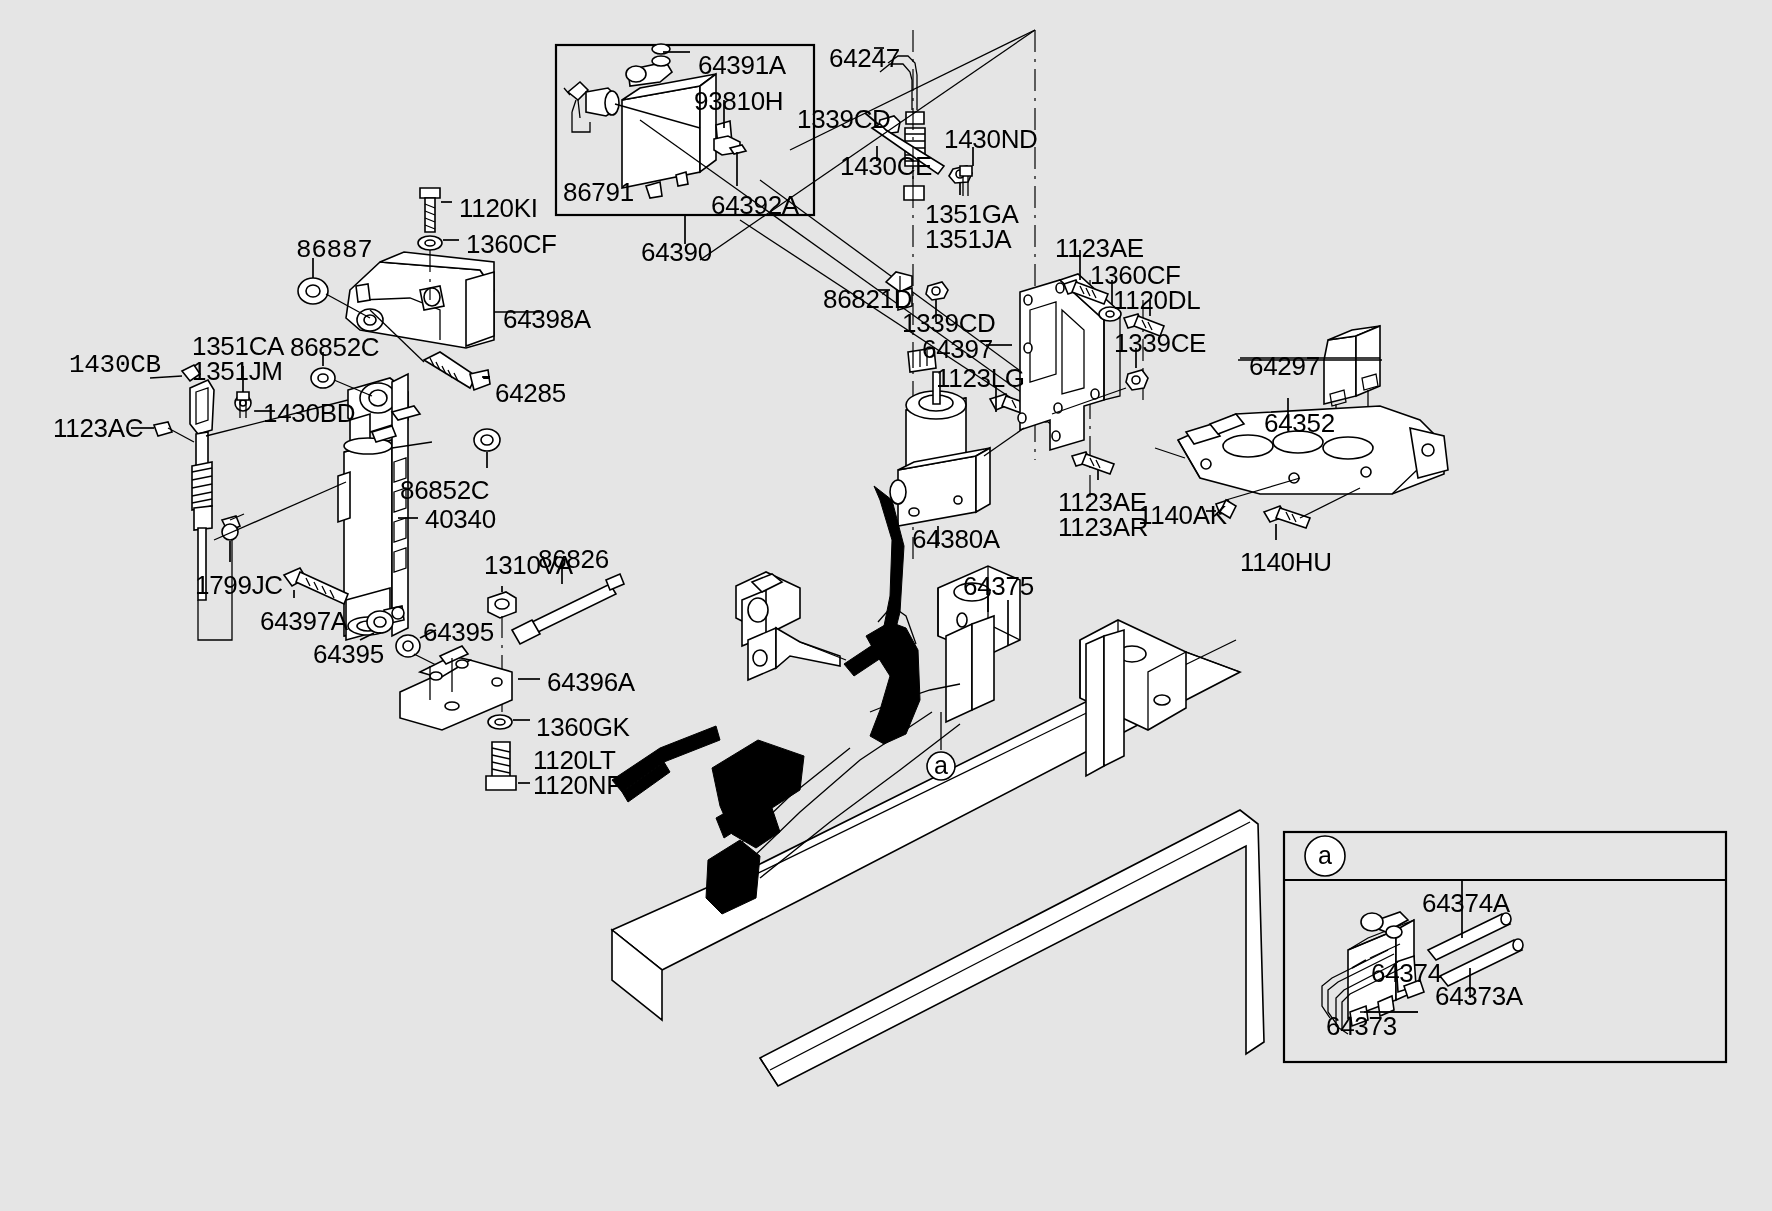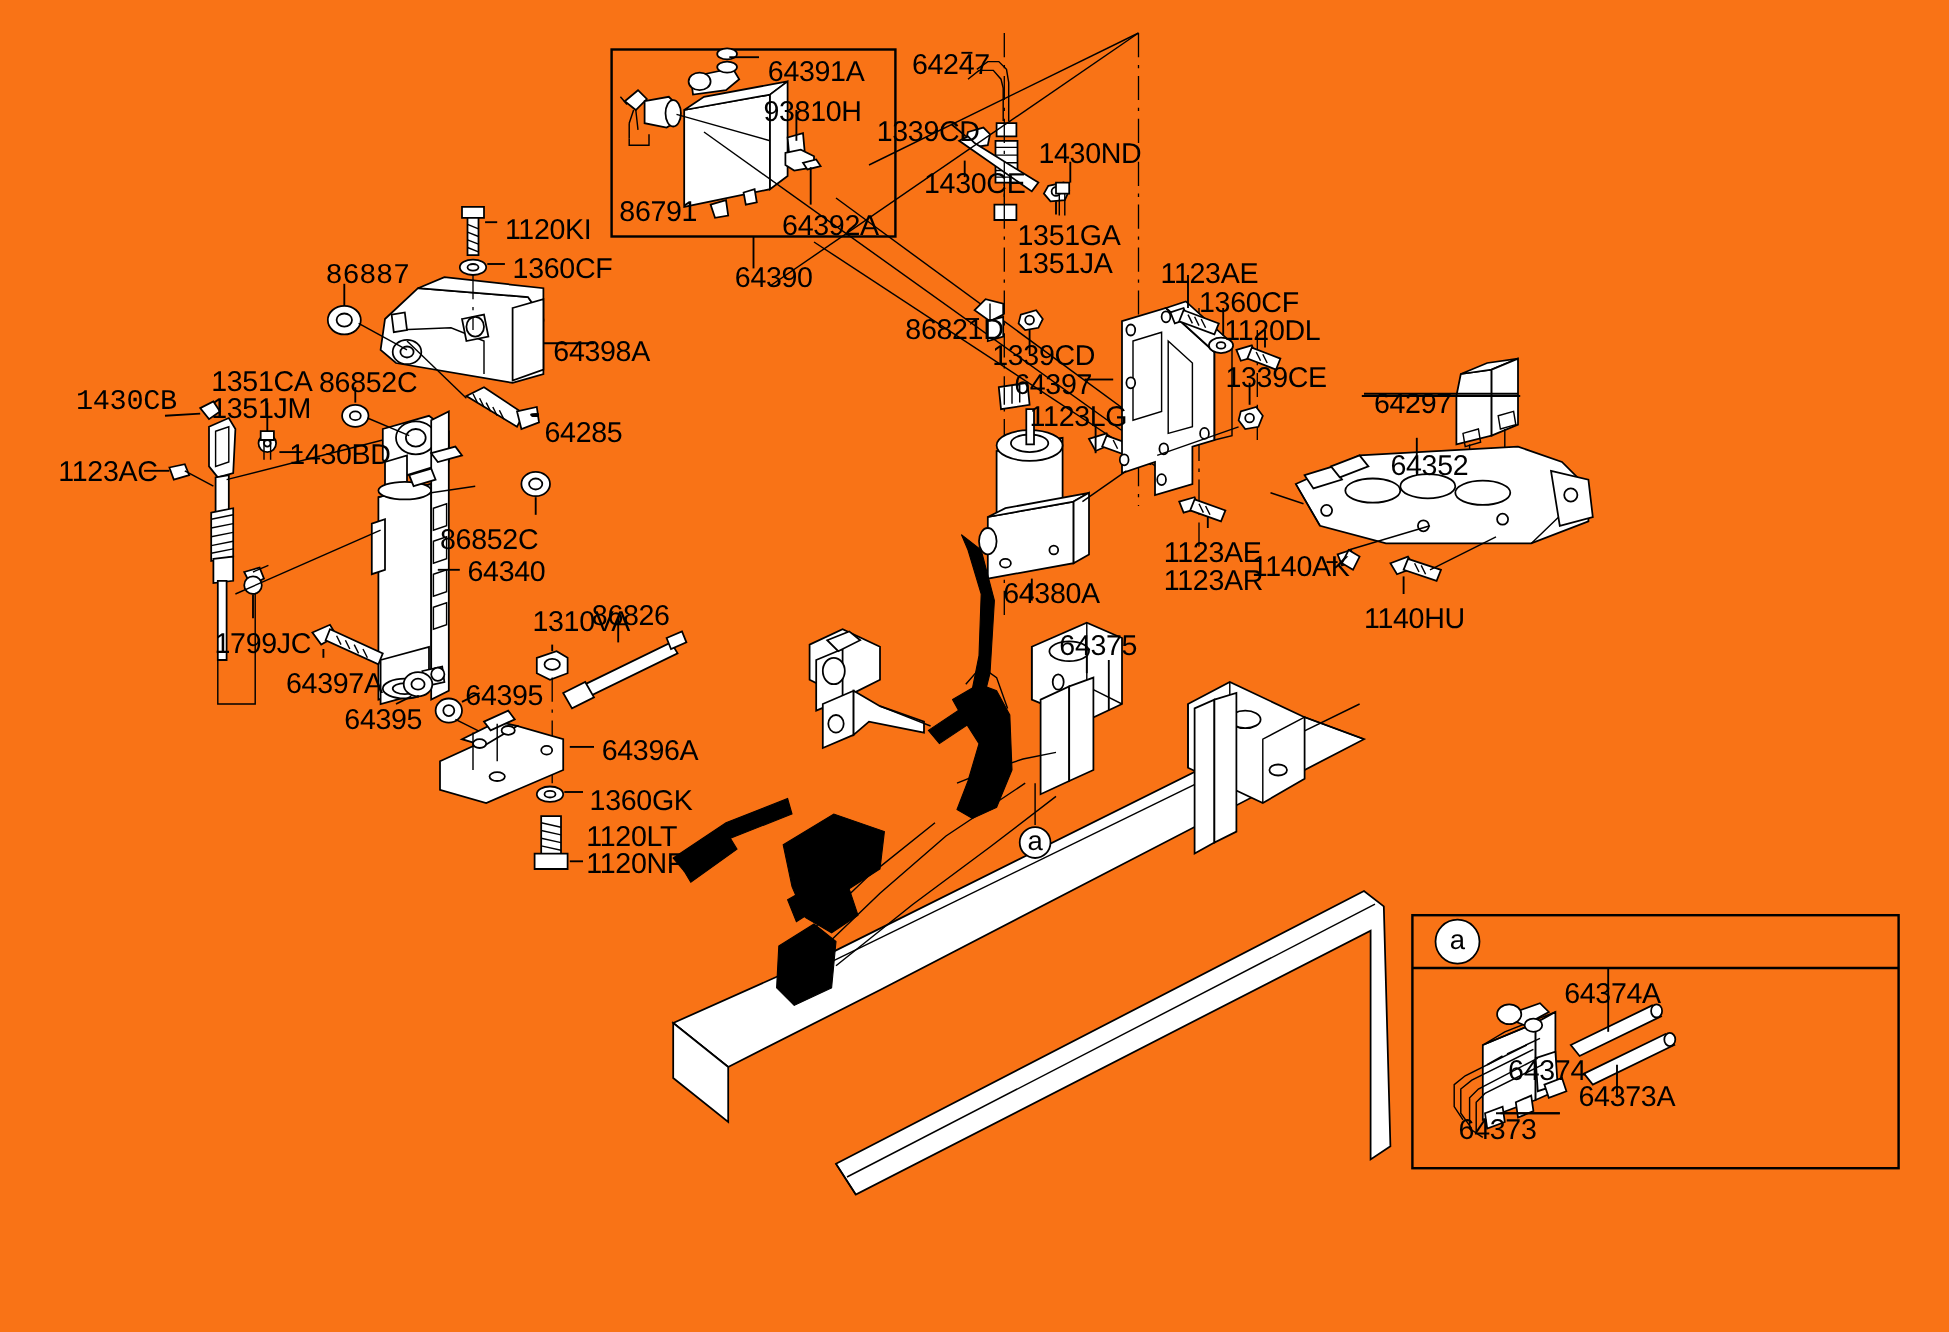--- a/index.html
+++ b/index.html
@@ -1,16 +1,16 @@
 <!DOCTYPE html>
 <html><head>
 <meta charset="utf-8">
 <style>
   html,body{margin:0;padding:0;background:#ffffff;}
-  #sheet{position:relative;width:1772px;height:1211px;background:#f97316;
+  #sheet{position:relative;width:1772px;height:1211px;background:#e5e5e5;
          font-family:"Liberation Sans","DejaVu Sans",sans-serif;overflow:hidden;}
   .lbl{position:absolute;font-size:26px;color:#000;white-space:nowrap;line-height:1.02;letter-spacing:-0.3px;}
   svg.layer{position:absolute;left:0;top:0;width:1772px;height:1211px;overflow:visible;}
   .ln{stroke:#000;stroke-width:1.7;fill:none;}
   .thin{stroke:#000;stroke-width:1.3;fill:none;}
   .dash{stroke:#000;stroke-width:1.2;fill:none;stroke-dasharray:22 7 3 7;}
   .box{stroke:#000;stroke-width:2.2;fill:none;}
   .fillw{fill:#fff;stroke:#000;stroke-width:1.6;}
   .fillk{fill:#000;stroke:#000;stroke-width:1;}
   .cmark{font-size:25px;font-family:"Liberation Sans",sans-serif;}
@@ -455,40 +455,40 @@
       <path class="ln" d="M1470,998 L1470,968"></path>
       <path class="ln" d="M1418,1012 L1360,1012"></path>
     </g>
   </svg>
 
   <div>
     <div class="lbl" style="left:698px;top:52px;">64391A</div>
     <div class="lbl" style="left:694px;top:88px;">93810H</div>
     <div class="lbl" style="left:563px;top:139px;margin-top:40px;">86791</div>
     <div class="lbl" style="left:711px;top:192px;">64392A</div>
-    <div class="lbl" style="left:641px;top:239px;margin-left:27px;">64390</div>
+    <div class="lbl" style="left:641px;top:239px;">64390</div>
     <div class="lbl" style="left:829px;top:45px;">64247</div>
     <div class="lbl" style="left:797px;top:106px;">1339CD</div>
     <div class="lbl" style="left:840px;top:153px;">1430CE</div>
     <div class="lbl" style="left:944px;top:126px;">1430ND</div>
     <div class="lbl" style="left:925px;top:201px;">1351GA</div>
     <div class="lbl" style="left:925px;top:226px;">1351JA</div>
     <div class="lbl" style="left:459px;top:195px;">1120KI</div>
     <div class="lbl" style="left:466px;top:231px;">1360CF</div>
     <div class="lbl" style="left:296px;top:237px;font-family:Liberation Mono, monospace;">86887</div>
     <div class="lbl" style="left:503px;top:306px;">64398A</div>
     <div class="lbl" style="left:290px;top:334px;">86852C</div>
     <div class="lbl" style="left:495px;top:364px;margin-top:16px;">64285</div>
     <div class="lbl" style="left:192px;top:333px;">1351CA</div>
     <div class="lbl" style="left:192px;top:358px;">1351JM</div>
     <div class="lbl" style="left:69px;top:352px;font-family:Liberation Mono, monospace;">1430CB</div>
     <div class="lbl" style="left:263px;top:400px;">1430BD</div>
     <div class="lbl" style="left:53px;top:415px;">1123AC</div>
     <div class="lbl" style="left:400px;top:477px;">86852C</div>
-    <div class="lbl" style="left:425px;top:506px;">64340</div>
+    <div class="lbl" style="left:425px;top:506px;">40340</div>
     <div class="lbl" style="left:195px;top:572px;">1799JC</div>
     <div class="lbl" style="left:260px;top:608px;">64397A</div>
     <div class="lbl" style="left:423px;top:619px;">64395</div>
     <div class="lbl" style="left:313px;top:641px;">64395</div>
     <div class="lbl" style="left:470px;top:552px;margin-left:14px;">1310VA</div>
     <div class="lbl" style="left:538px;top:546px;">86826</div>
     <div class="lbl" style="left:547px;top:669px;">64396A</div>
     <div class="lbl" style="left:536px;top:714px;">1360GK</div>
     <div class="lbl" style="left:533px;top:747px;">1120LT</div>
     <div class="lbl" style="left:533px;top:772px;">1120NF</div>

